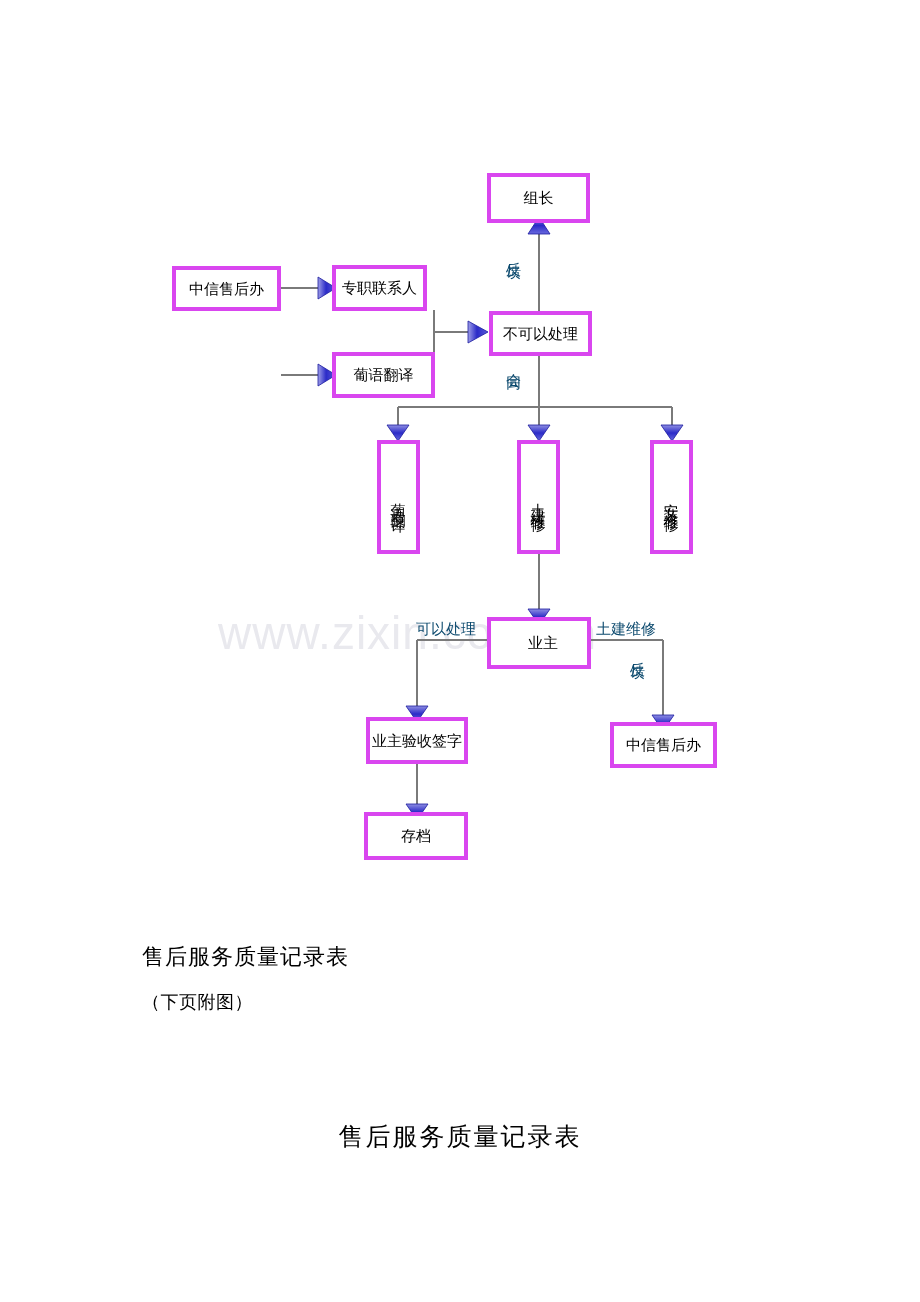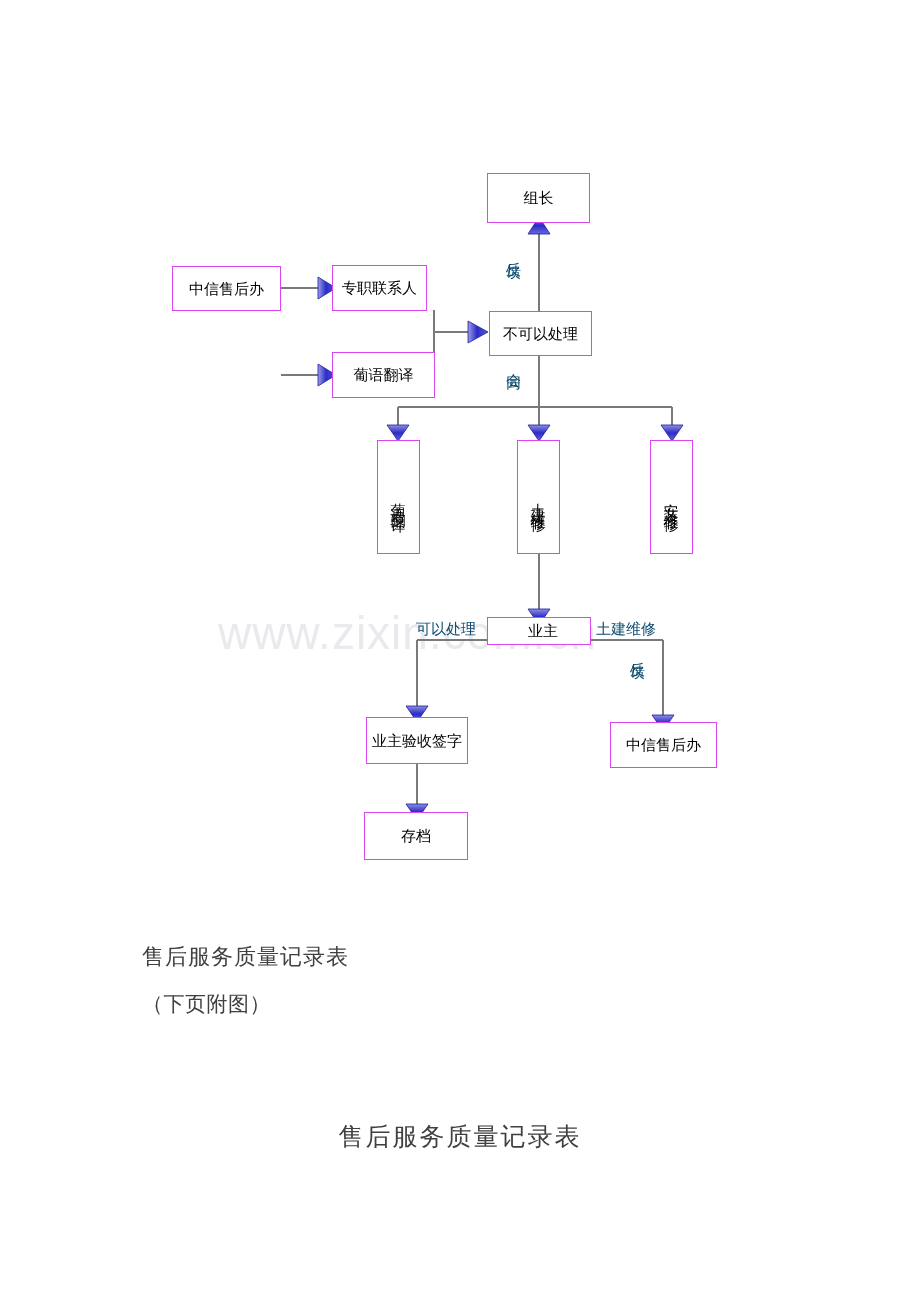--- a/index.html
+++ b/index.html
@@ -51,21 +51,21 @@
     top: 0;
     width: 920px;
     height: 900px;
     overflow: visible;
   }
 
   
   .node {
     position: absolute;
     box-sizing: border-box;
-    border: 1px solid #d946ef;
+    border: 4px solid #d946ef;
     background: #ffffff;
     display: flex;
     align-items: center;
     justify-content: center;
     font-size: 15px;
     line-height: 1.15;
     color: #000;
     z-index: 3;
     font-family: "Liberation Sans", "DejaVu Sans", sans-serif;
   }
@@ -91,31 +91,31 @@
     writing-mode: vertical-rl;
     text-orientation: upright;
     letter-spacing: 3px;
     white-space: normal;
   }
 
   
   .doc-text {
     position: absolute;
     font-family: Liberation Mono, monospace;
-    color: #404040;
+    color: #000000;
     z-index: 3;
   }
   .heading-left {
     left: 142px;
     font-size: 22px;
     letter-spacing: 1px;
   }
   .subnote {
     left: 142px;
-    font-size: 21px;
+    font-size: 18px;
     letter-spacing: 0.5px;
   }
   .heading-center {
     left: 0;
     width: 920px;
     text-align: center;
     font-size: 25px;
     letter-spacing: 2px;
   }
 </style>
@@ -214,21 +214,21 @@
     </div>
 
     <div class="node vertical" style="left:517px; top:440px; width:43px; height:114px;">
       <span>土建维修</span>
     </div>
 
     <div class="node vertical" style="left:650px; top:440px; width:43px; height:114px;">
       <span>安装维修</span>
     </div>
 
-    <div class="node" style="left:487px; top:617px; width:104px; height:28px;padding-left:8px;">
+    <div class="node" style="left:487px; top:617px; width:104px; height:52px;padding-left:8px;">
       <span>业主</span>
     </div>
 
     <div class="node" style="left:366px; top:717px; width:102px; height:47px;">
       <span>业主验收签字</span>
     </div>
 
     <div class="node" style="left:364px; top:812px; width:104px; height:48px;">
       <span>存档</span>
     </div>

